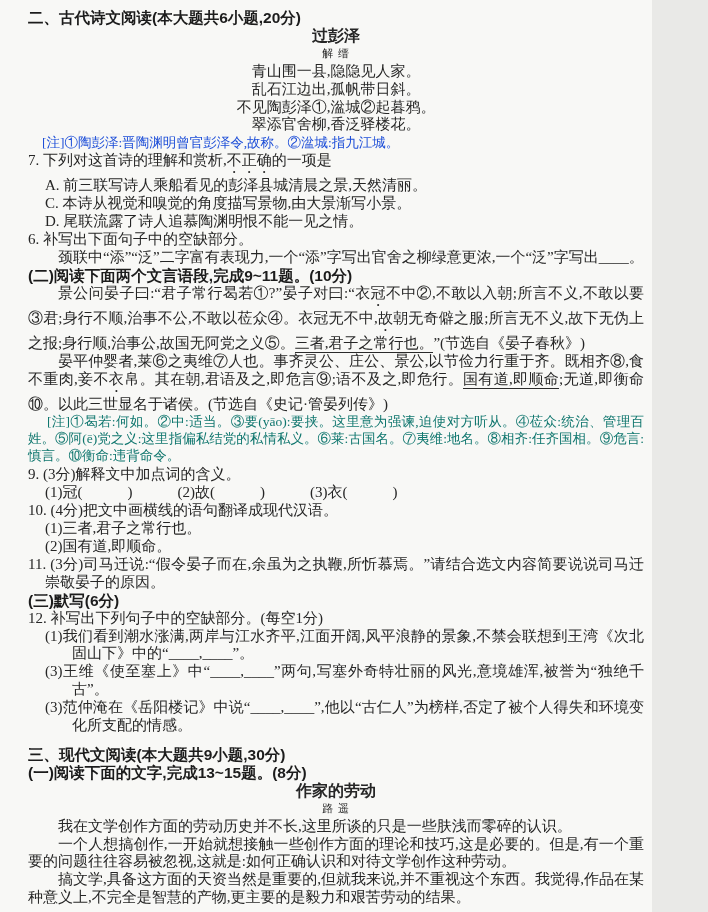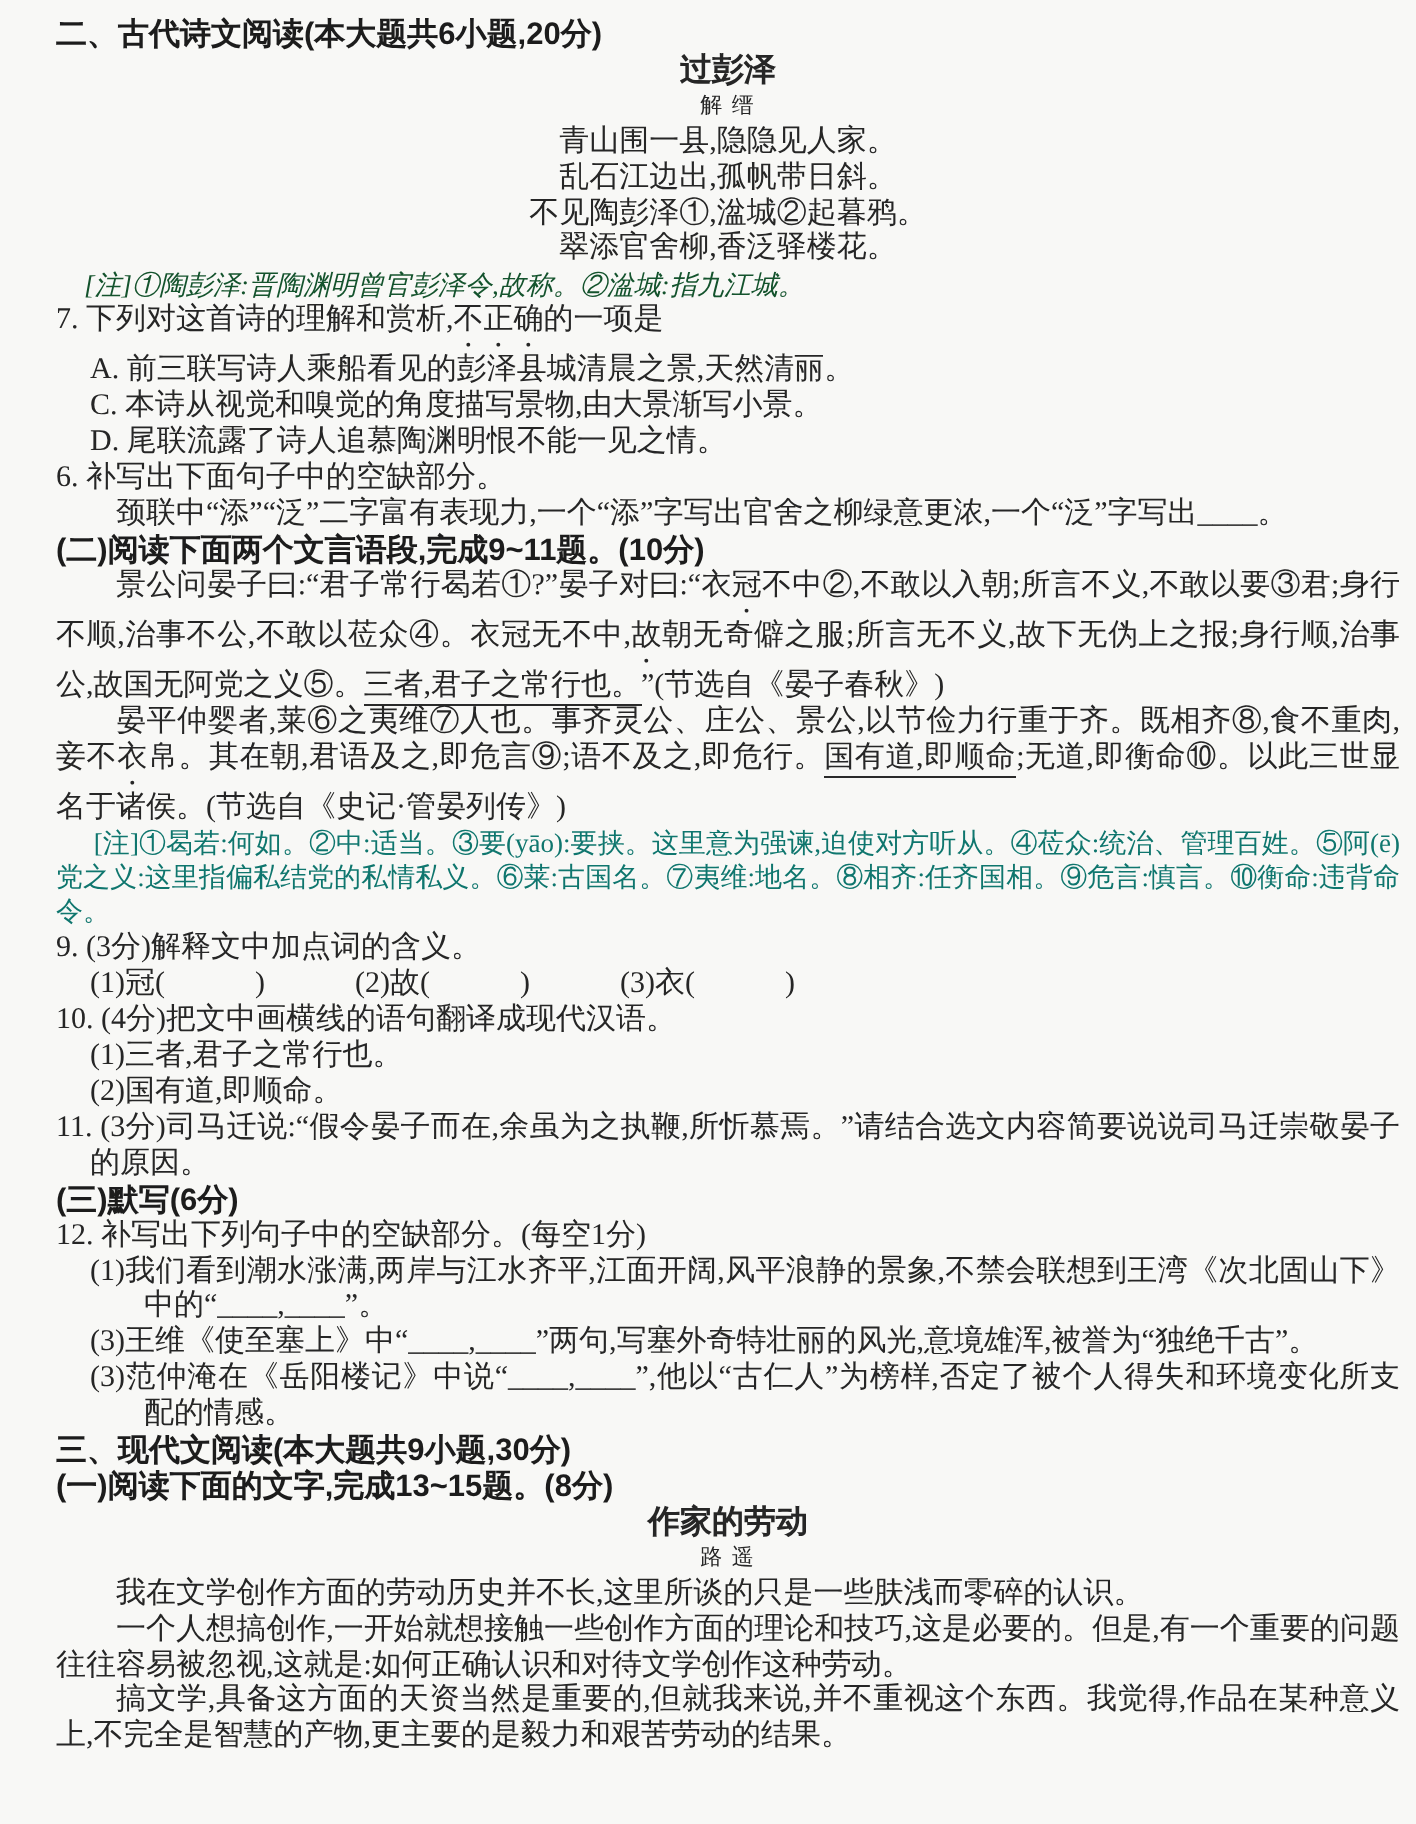--- a/index.html
+++ b/index.html
@@ -1,47 +1,47 @@
 <!DOCTYPE html>
 <html><head>
 <meta charset="utf-8">
 <style>
   html,body{margin:0;padding:0;}
   body{background:#e9e9e7;}
   .page{
     position:relative;
-    width:708px;height:912px;
+    width:652px;height:912px;
     box-sizing:border-box;
     background:#f8f8f6;
     color:#262626;
     padding:9px 8px 0 28px;
     font-family:"Liberation Serif","DejaVu Serif",serif;
     font-size:15px;
     line-height:17.9px;
     overflow:hidden;
   }
   .h-bold{font-family:"Liberation Sans","DejaVu Sans",sans-serif;font-weight:bold;font-size:15.5px;color:#1c1c1c;}
   .center{text-align:center;}
   .poem-title{font-weight:bold;font-family:"Liberation Sans","DejaVu Sans",sans-serif;font-size:16px;}
   .poem-author{font-size:11px;letter-spacing:1px;}
   .poem-line{font-size:15px;}
-  .note-small{font-size:13.5px;color:#14532d;padding-left:14px;font-style:italic;}
+  .note-small{font-size:13.5px;color:#1d4ed8;padding-left:14px;}
   .notes-block{font-size:13.5px;color:#0f766e;text-indent:1.4em;text-align:justify;line-height:17px;}
   .para{text-indent:2em;text-align:justify;}
   .opt{padding-left:17px;}
   .hang-q{padding-left:17px;text-indent:-17px;text-align:justify;}
   .sub-item{padding-left:44px;text-indent:-27px;text-align:justify;}
   .dot{
     -webkit-text-emphasis:filled dot;
     -webkit-text-emphasis-position:under right;
     text-emphasis:filled dot;
     text-emphasis-position:under right;
   }
   .ul-seg{border-bottom:1.2px solid #2a2a2a;padding-bottom:1px;}
-  .gap-lg{margin-top:0;}
+  .gap-lg{margin-top:11px;}
   .gap-sm{margin-top:2px;}
 </style>
 </head>
 <body>
 
 <div class="page">
 
   <div class="h-bold">二、古代诗文阅读(本大题共6小题,20分)</div>
 
   <div class="center poem-title">过彭泽</div>

